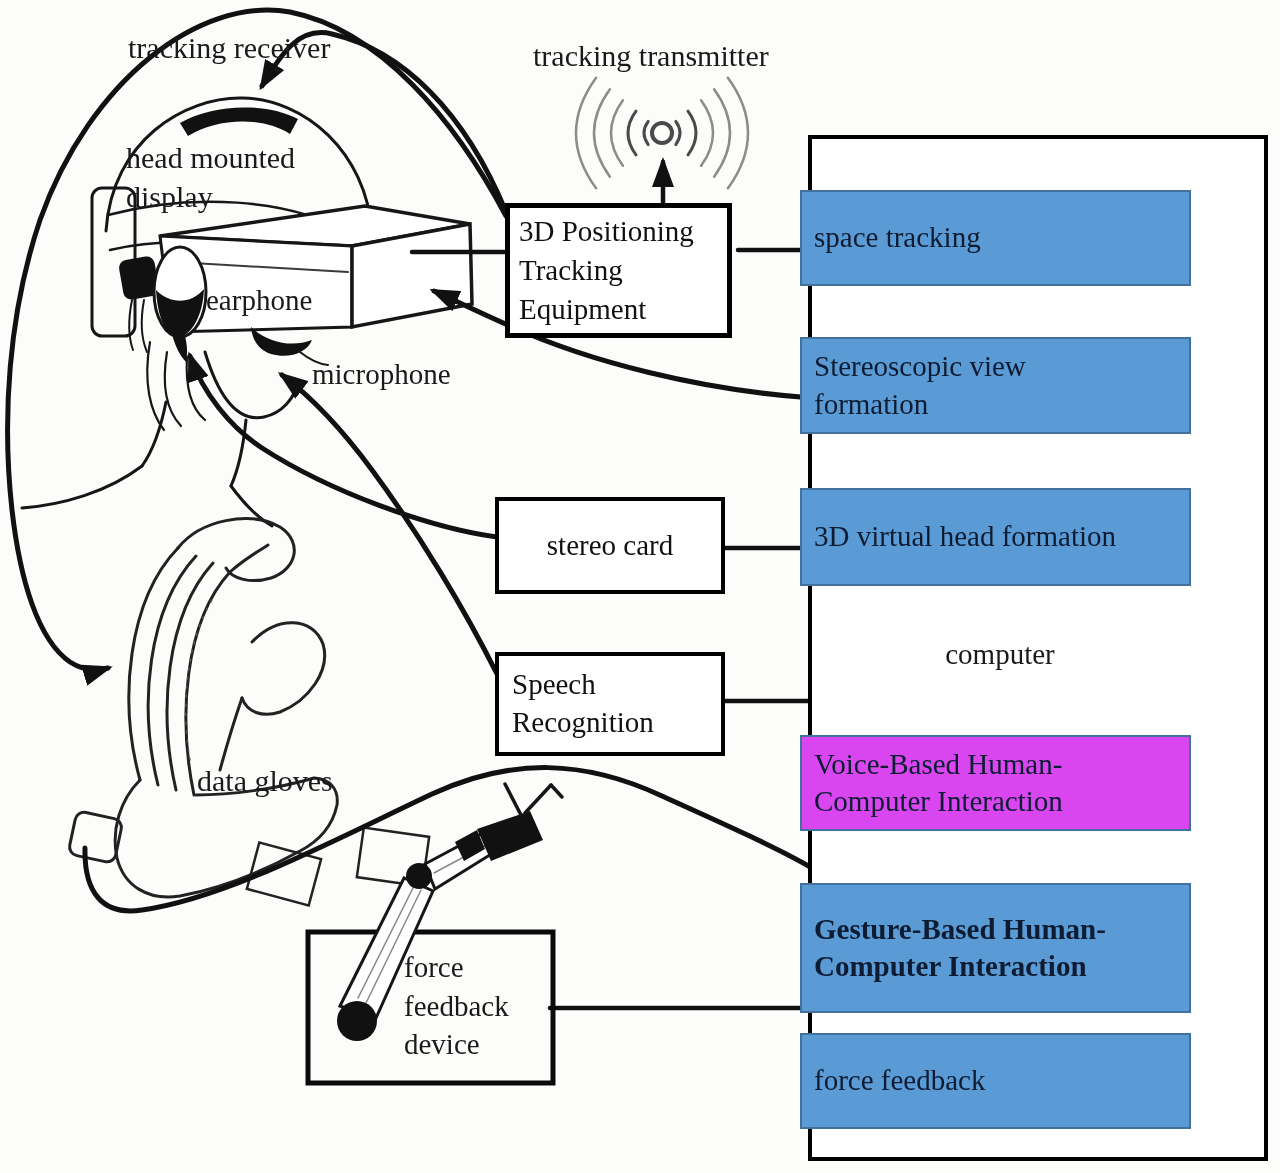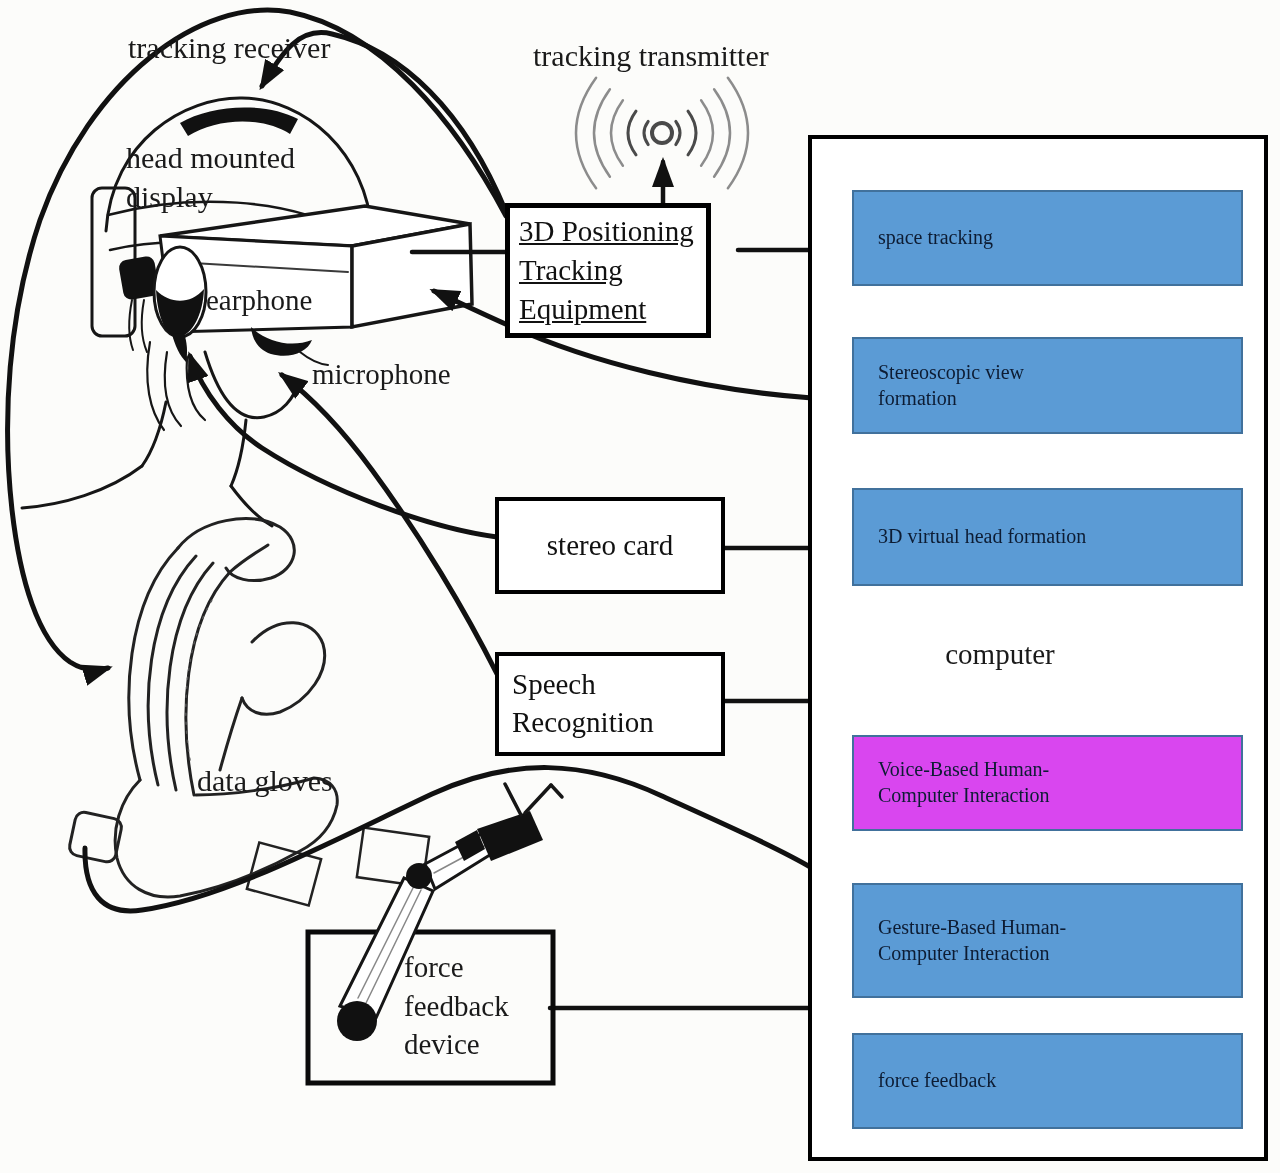--- a/index.html
+++ b/index.html
@@ -6,29 +6,29 @@
   .stage{
     position:relative;width:1280px;height:1173px;background:#fcfcfa;
     font-family:"Liberation Serif","DejaVu Serif",serif;color:#161616;overflow:hidden;
   }
   svg.art{position:absolute;left:0;top:0;width:1280px;height:1173px;}
   .lbl{position:absolute;white-space:pre-line;line-height:1.22;font-size:29px;color:#1a1a1a;}
   .bx{
     position:absolute;background:#ffffff;border:4px solid #000;box-sizing:border-box;
     display:flex;align-items:center;white-space:pre-line;font-size:29px;color:#111;
   }
-  #posBox{left:505px;top:203px;width:206px;height:135px;border-width:5px;padding-left:9px;line-height:1.35;text-decoration:underline;}
+  #posBox{left:505px;top:203px;width:227px;height:135px;border-width:5px;padding-left:9px;line-height:1.35;}
   #stereoBox{left:495px;top:497px;width:230px;height:97px;justify-content:center;}
   #speechBox{left:495px;top:652px;width:230px;height:104px;padding-left:13px;line-height:1.3;}
   #computerBox{left:808px;top:135px;width:460px;height:1026px;}
   #forceText{left:404px;top:948px;font-size:29px;line-height:1.33;}
   .module{
-    position:absolute;left:852px;width:391px;box-sizing:border-box;
-    display:flex;align-items:center;padding-left:24px;
-    font-size:20px;line-height:1.28;white-space:pre-line;
+    position:absolute;left:800px;width:391px;box-sizing:border-box;
+    display:flex;align-items:center;padding-left:12px;
+    font-size:29px;line-height:1.28;white-space:pre-line;
   }
   #computerTitle{left:790px;top:637px;width:420px;text-align:center;}
 </style>
 </head>
 <body>
 
 <div class="stage">
 
   <svg class="art" viewBox="0 0 1280 1173">
     <defs>
@@ -135,21 +135,21 @@
   </svg>
 
   <div class="bx" id="computerBox"></div>
 
   <div class="module" style="top: 190px; height: 96px; background: rgb(91, 155, 213); border: 2px solid rgb(65, 113, 156); color: rgb(13, 28, 51);">space tracking</div>
   <div class="module" style="top: 337px; height: 97px; background: rgb(91, 155, 213); border: 2px solid rgb(65, 113, 156); color: rgb(13, 28, 51);">Stereoscopic view
 formation</div>
   <div class="module" style="top: 488px; height: 98px; background: rgb(91, 155, 213); border: 2px solid rgb(65, 113, 156); color: rgb(13, 28, 51);">3D virtual head formation</div>
   <div class="module" style="top: 735px; height: 96px; background: #d946ef; border: 2px solid rgb(65, 113, 156); color: rgb(13, 28, 51);">Voice-Based Human-
 Computer Interaction</div>
-  <div class="module" style="top: 883px; height: 115px; background: rgb(91, 155, 213); border: 2px solid rgb(65, 113, 156); color: rgb(13, 28, 51);">Gesture-Based Human-
+  <div class="module" style="top: 883px; height: 130px; background: rgb(91, 155, 213); border: 2px solid rgb(65, 113, 156); color: rgb(13, 28, 51); font-weight: bold;">Gesture-Based Human-
 Computer Interaction</div>
   <div class="module" style="top: 1033px; height: 96px; background: rgb(91, 155, 213); border: 2px solid rgb(65, 113, 156); color: rgb(13, 28, 51);">force feedback</div>
 
   <div class="lbl" id="computerTitle">computer</div>
 
   <div class="bx" id="posBox">3D Positioning
 Tracking
 Equipment</div>
   <div class="bx" id="stereoBox">stereo card</div>
   <div class="bx" id="speechBox">Speech

